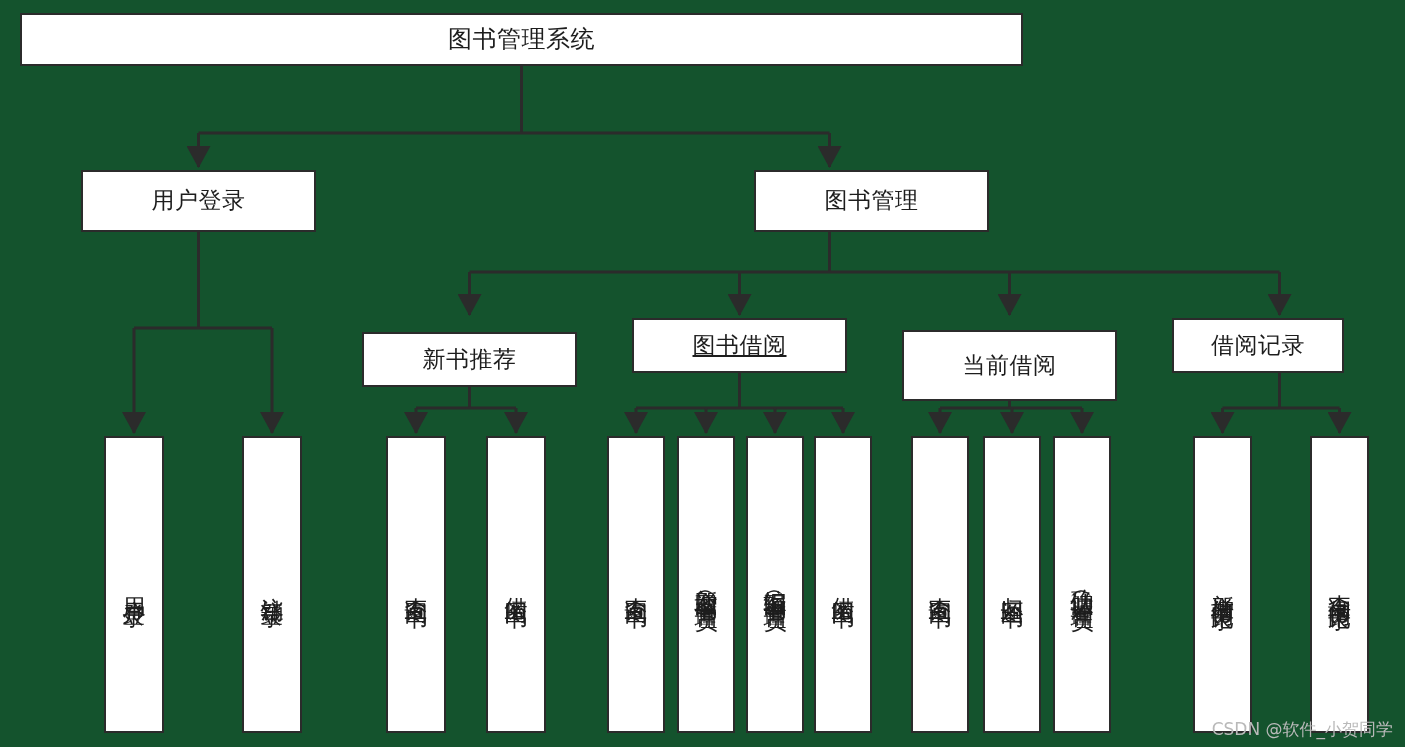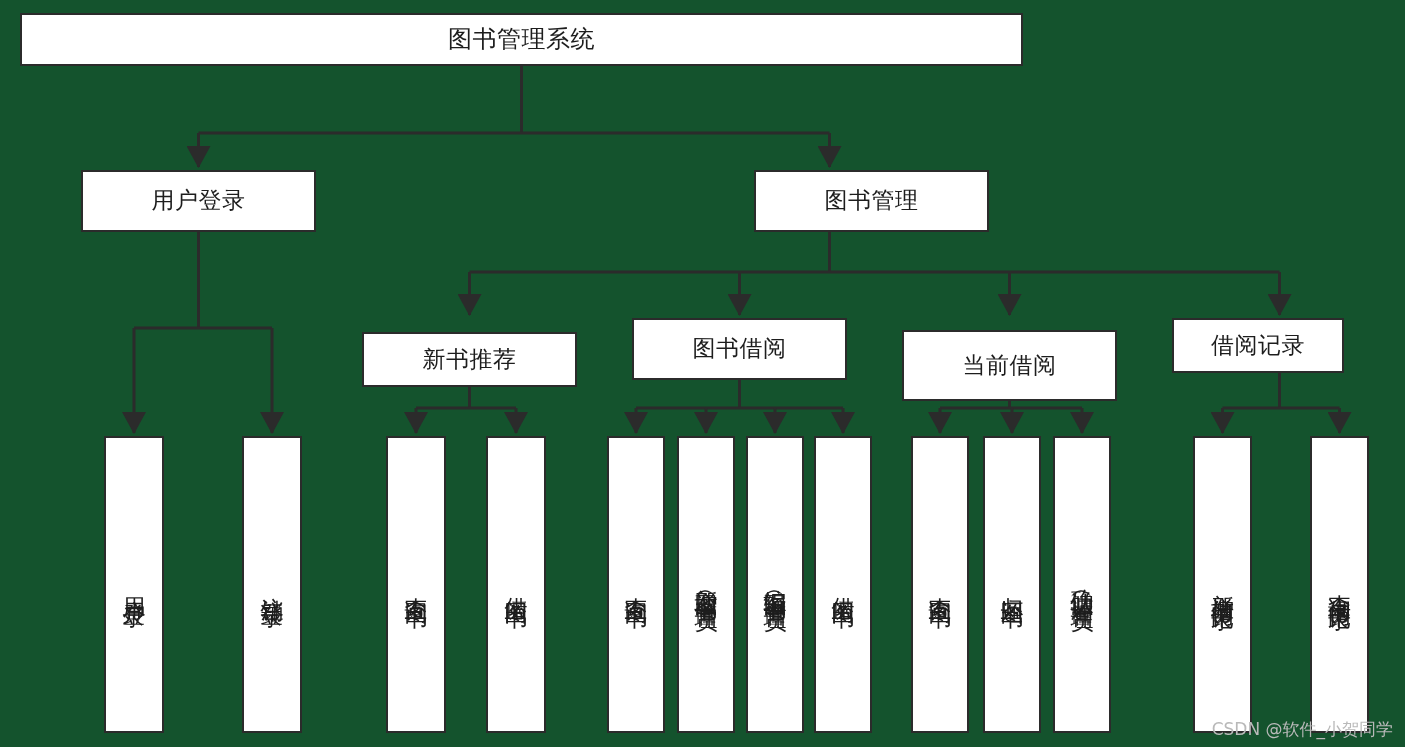--- a/index.html
+++ b/index.html
@@ -128,21 +128,21 @@
       </div>
       <div class="node horiz" style="left: 81px; top: 170px; width: 235px; height: 62px;">
         <span class="node-label">用户登录</span>
       </div>
       <div class="node horiz" style="left: 712px; top: 170px; width: 235px; height: 62px; margin-left: 42px;">
         <span class="node-label">图书管理</span>
       </div>
       <div class="node horiz" style="left: 362px; top: 332px; width: 215px; height: 55px;">
         <span class="node-label">新书推荐</span>
       </div>
-      <div class="node horiz" style="left: 632px; top: 318px; width: 215px; height: 62px;">
+      <div class="node horiz" style="left: 632px; top: 318px; width: 215px; height: 55px; text-decoration: underline;">
         <span class="node-label">图书借阅</span>
       </div>
       <div class="node horiz" style="left: 902px; top: 330px; width: 215px; height: 71px;">
         <span class="node-label">当前借阅</span>
       </div>
       <div class="node horiz" style="left: 1172px; top: 318px; width: 172px; height: 55px;">
         <span class="node-label">借阅记录</span>
       </div>
       <div class="node vert" style="left: 104px; top: 436px; width: 60px; height: 297px;">
         <span class="node-label">用户登录</span>

